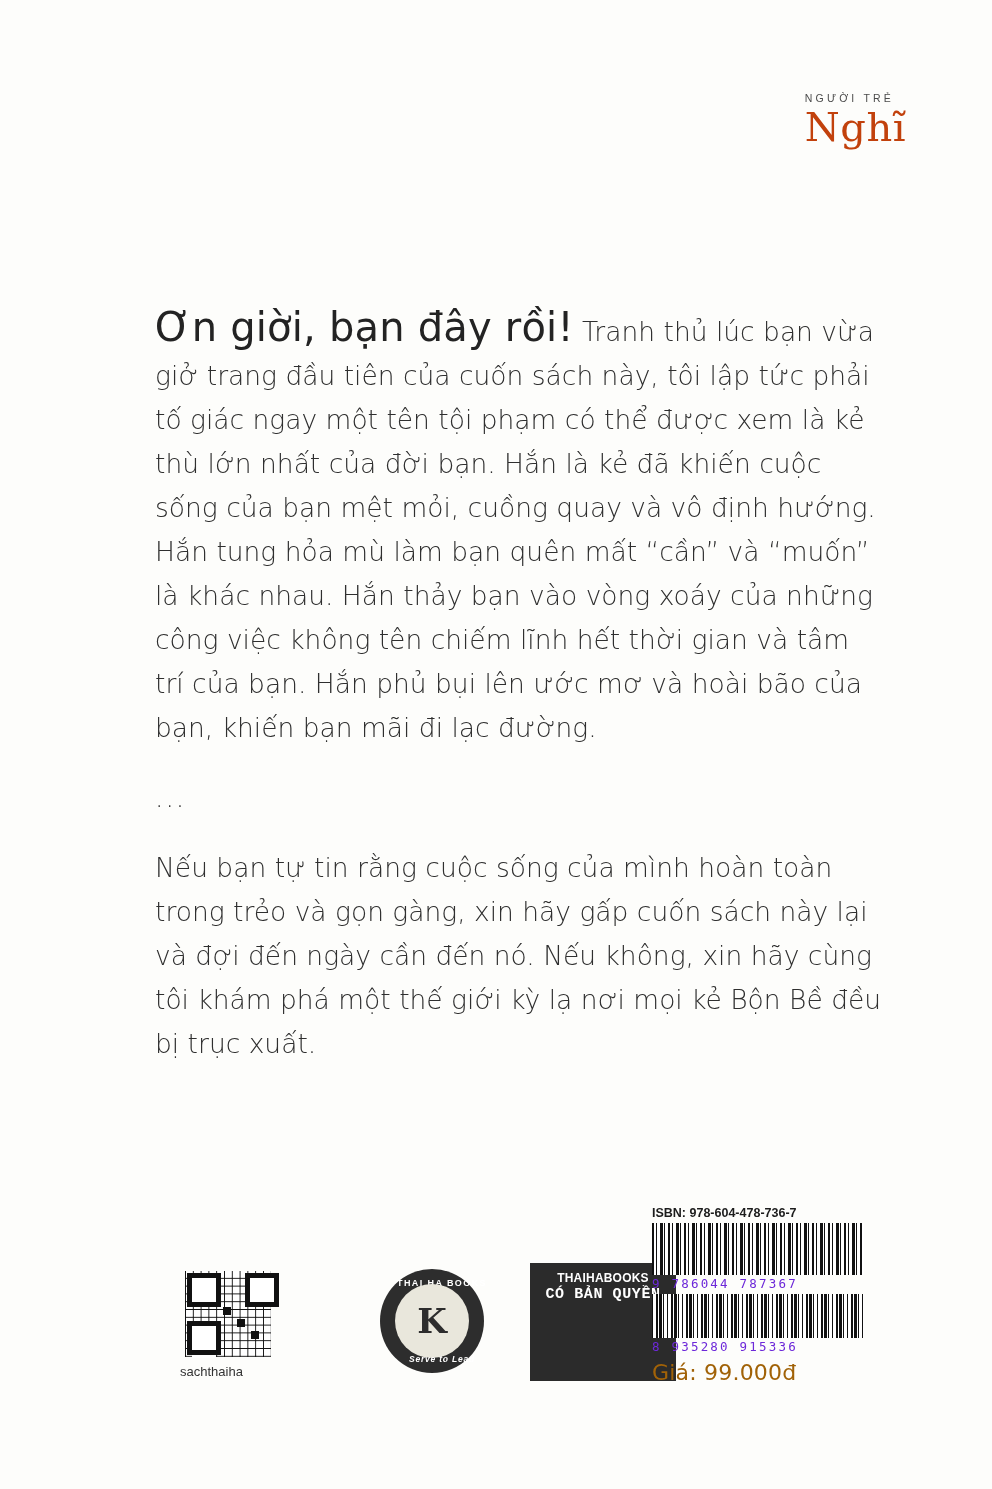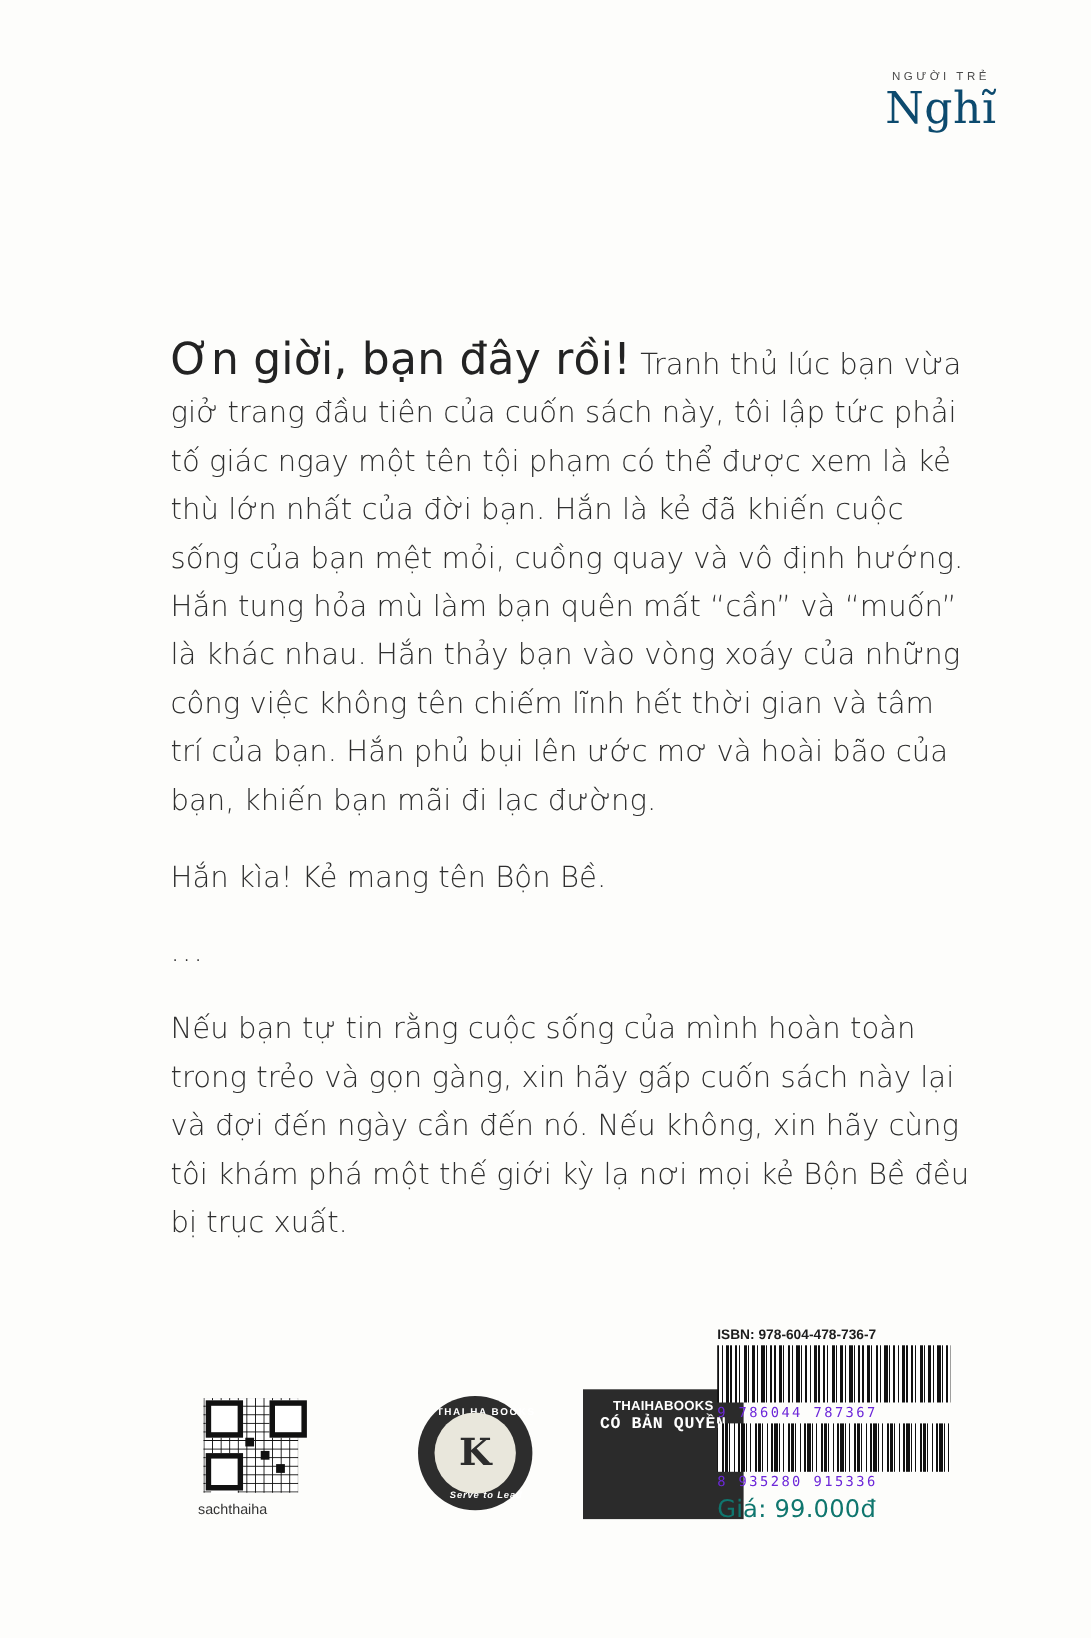--- a/index.html
+++ b/index.html
@@ -18,39 +18,39 @@
 
   .page {
     position: absolute;
     inset: 0;
     background: #fdfdfb;
   }
 
   
   .imprint {
     position: absolute;
-    top: 64px;
+    top: 92px;
     right: 86px;
-    text-align: center;
+    text-align: left;
     color: #3a3a3a;
   }
   .imprint-kicker {
     font-size: 10.5px;
     letter-spacing: 3.2px;
     color: #4b4b4b;
     font-family: "Liberation Sans", sans-serif;
   }
   .imprint-name {
     font-size: 40px;
     line-height: 42px;
     margin-top: 2px;
     font-family: "DejaVu Serif", serif;
     font-weight: 400;
     letter-spacing: 0.5px;
-    color: #0c4a6e;
+    color: #c2410c;
   }
 
   
   .blurb {
     position: absolute;
     left: 155px;
     top: 305px;
     width: 728px;
   }
   .blurb p {
@@ -263,38 +263,37 @@
   .barcode-digits {
     font-family: "DejaVu Sans Mono", monospace;
     font-size: 12.5px;
     letter-spacing: 2.2px;
     color: #6d28d9;
     margin-top: 1px;
   }
   .price {
     margin-top: 6px;
     font-size: 22px;
-    color: #0f766e;
+    color: #a16207;
     font-family: "DejaVu Sans", sans-serif;
     letter-spacing: 0.2px;
   }
 </style>
 </head>
 <body>
 
 <div class="page">
 
   <div class="imprint">
     <div class="imprint-kicker">NGƯỜI TRẺ</div>
     <div class="imprint-name">Nghĩ</div>
   </div>
 
   <div class="blurb">
     <p><span class="lead-in">Ơn giời, bạn đây rồi!</span><span> Tranh thủ lúc bạn vừa giở trang đầu tiên của cuốn sách này, tôi lập tức phải tố giác ngay một tên tội phạm có thể được xem là kẻ thù lớn nhất của đời bạn. Hắn là kẻ đã khiến cuộc sống của bạn mệt mỏi, cuồng quay và vô định hướng. Hắn tung hỏa mù làm bạn quên mất “cần” và “muốn” là khác nhau. Hắn thảy bạn vào vòng xoáy của những công việc không tên chiếm lĩnh hết thời gian và tâm trí của bạn. Hắn phủ bụi lên ước mơ và hoài bão của bạn, khiến bạn mãi đi lạc đường.</span></p>
-    <p class="tight">Hắn kìa! Kẻ mang tên Bộn Bề.</p>
     <p class="ellipsis-line">...</p>
     <p>Nếu bạn tự tin rằng cuộc sống của mình hoàn toàn trong trẻo và gọn gàng, xin hãy gấp cuốn sách này lại và đợi đến ngày cần đến nó. Nếu không, xin hãy cùng tôi khám phá một thế giới kỳ lạ nơi mọi kẻ Bộn Bề đều bị trục xuất.</p>
   </div>
 
   <div class="footer">
 
     <div class="qr-block">
       <div class="qr">
         <span class="qr-bl"></span>
         <span class="qr-dot" style="left:38px; top:36px;"></span>

